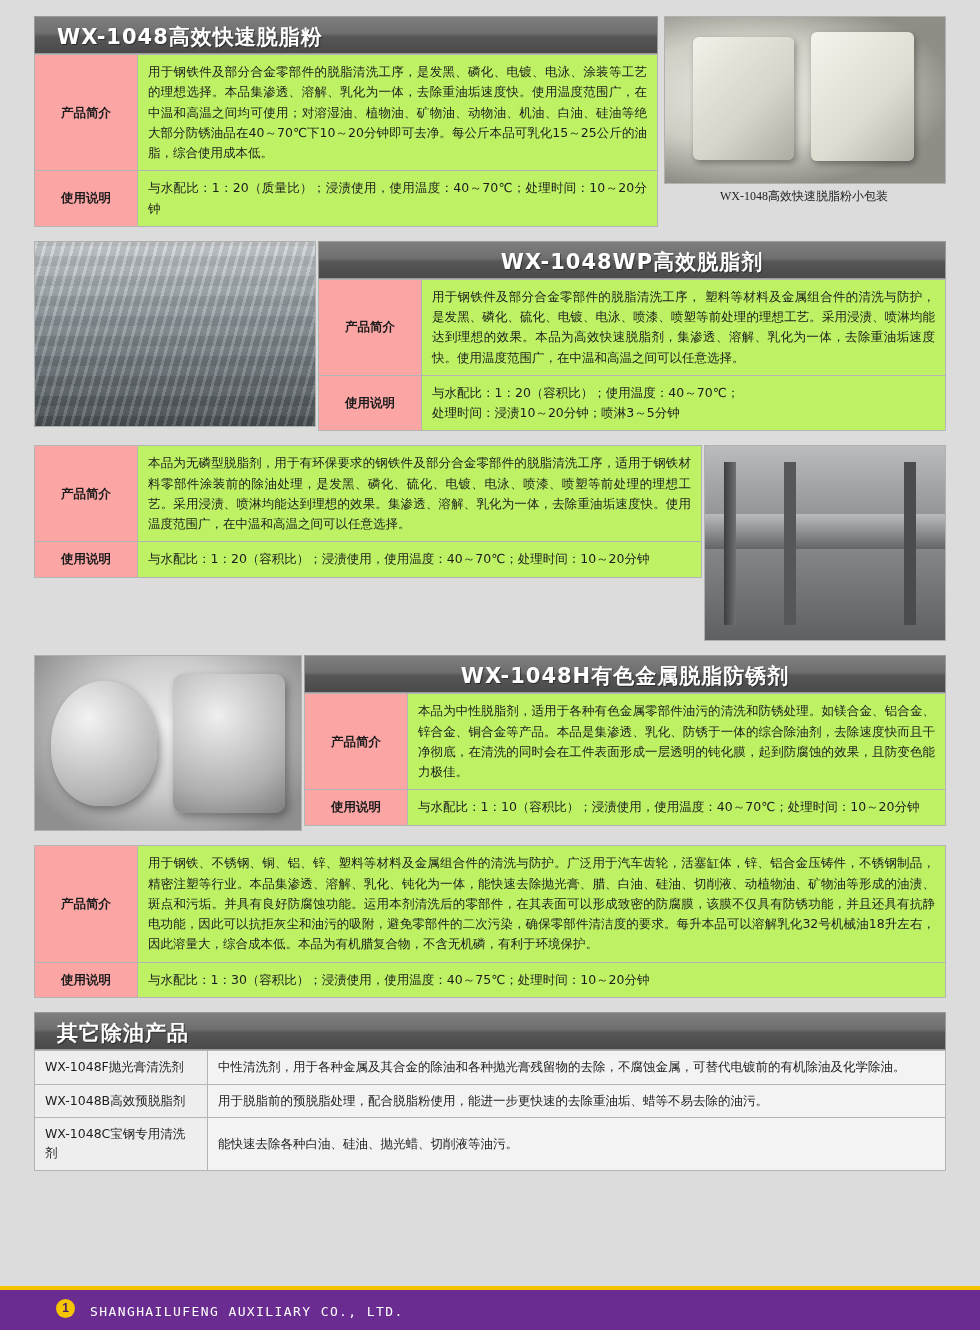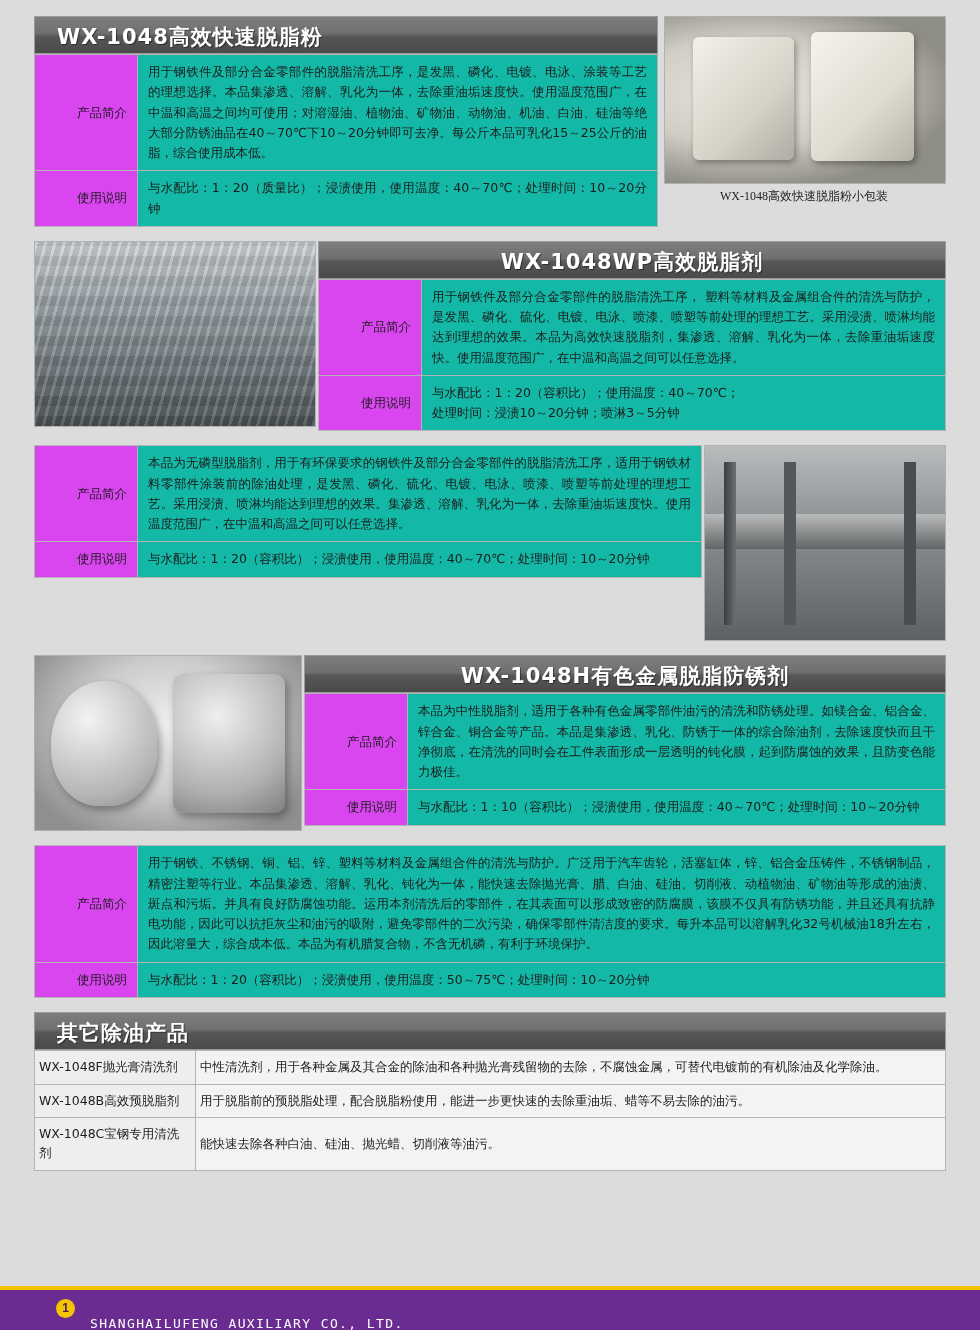--- a/index.html
+++ b/index.html
@@ -53,25 +53,25 @@
     background:#f3f3f3;
   }
   table.spec td{
     border:1px solid #b4b4b4;
     vertical-align:middle;
     padding:7px 10px;
     font-size:12.5px;line-height:1.62;color:#1c1c1c;
     font-family:"DejaVu Sans","Liberation Sans",sans-serif;
   }
   td.lbl{
-    width:82px;text-align:right;background:#d946ef;
-    font-size:14px;font-weight:normal;color:#111;
+    width:82px;text-align:center;background:#fca5a5;
+    font-size:14px;font-weight:bold;color:#111;
     padding:7px 4px;
   }
-  td.val{background:#14b8a6;text-align:justify;}
+  td.val{background:#bef264;text-align:justify;}
 
   
   .photo{background:#9aa0a6;display:block;position:relative;overflow:hidden;border:1px solid #b0b0b0;box-sizing:border-box;}
   .cap{font-size:12px;color:#222;text-align:center;margin-top:4px;font-family:Liberation Serif, serif;}
 
   
   .row{display:flex;}
   .col-left{flex:0 0 auto;}
   .col-right{flex:1 1 auto;}
 
@@ -86,38 +86,38 @@
   
   .c3-img{width:242px;height:196px;}
   
   .c4-img{width:268px;height:176px;}
 
   
   table.other{
     border-collapse:collapse;width:100%;table-layout:fixed;background:#f3f3f3;
   }
   table.other td{
-    border:1px solid #b4b4b4;padding:7px 4px;font-size:12.5px;color:#1c1c1c;
+    border:1px solid #b4b4b4;padding:7px 10px;font-size:12.5px;color:#1c1c1c;
     font-family:"DejaVu Sans","Liberation Sans",sans-serif;line-height:1.5;
   }
   table.other td.oname{width:152px;text-align:left;background:#eeeeee;font-size:12.5px;}
 
   
   .footer{
     position:absolute;left:0;bottom:0;width:980px;height:44px;
     background:#6a2c91;
   }
   .footer .stripe{position:absolute;left:0;top:0;width:100%;height:4px;background:#f4c400;}
   .pagecircle{
     position:absolute;left:56px;top:13px;width:19px;height:19px;border-radius:50%;
     background:#f4c400;color:#4a1d68;font-size:12px;font-weight:bold;
     text-align:center;line-height:19px;
   }
   .foot-txt{
-    position:absolute;left:90px;top:30px;color:#ffffff;font-size:13px;letter-spacing:1.4px;
+    position:absolute;left:90px;top:18px;color:#ffffff;font-size:13px;letter-spacing:1.4px;
     font-family:"DejaVu Sans Mono","Liberation Mono",monospace;
   }
 
   
   .ph-bags{
     background:
       radial-gradient(ellipse at 30% 45%, #e9e7df 0%, #cfcdc4 42%, #8e8d86 75%),
       linear-gradient(#b9b7ae,#8f8e87);
   }
   .ph-bags:before{
@@ -275,21 +275,21 @@
 
     <div class="card">
       <table class="spec">
         <tbody>
             <tr>
           <td class="lbl">产品简介</td>
           <td class="val">用于钢铁、不锈钢、铜、铝、锌、塑料等材料及金属组合件的清洗与防护。广泛用于汽车齿轮，活塞缸体，锌、铝合金压铸件，不锈钢制品，精密注塑等行业。本品集渗透、溶解、乳化、钝化为一体，能快速去除抛光膏、腊、白油、硅油、切削液、动植物油、矿物油等形成的油渍、斑点和污垢。并具有良好防腐蚀功能。运用本剂清洗后的零部件，在其表面可以形成致密的防腐膜，该膜不仅具有防锈功能，并且还具有抗静电功能，因此可以抗拒灰尘和油污的吸附，避免零部件的二次污染，确保零部件清洁度的要求。每升本品可以溶解乳化32号机械油18升左右，因此溶量大，综合成本低。本品为有机腊复合物，不含无机磷，有利于环境保护。</td>
         </tr>
         <tr>
           <td class="lbl">使用说明</td>
-          <td class="val">与水配比：1：20（容积比）；浸渍使用，使用温度：50～75℃；处理时间：10～20分钟</td>
+          <td class="val">与水配比：1：30（容积比）；浸渍使用，使用温度：40～75℃；处理时间：10～20分钟</td>
         </tr>
       </tbody>
         </table>
     </div>
 
     <div class="card">
       <div class="title-bar">
         <div class="t-txt t-left">其它除油产品</div>
       </div>
       <table class="other">

